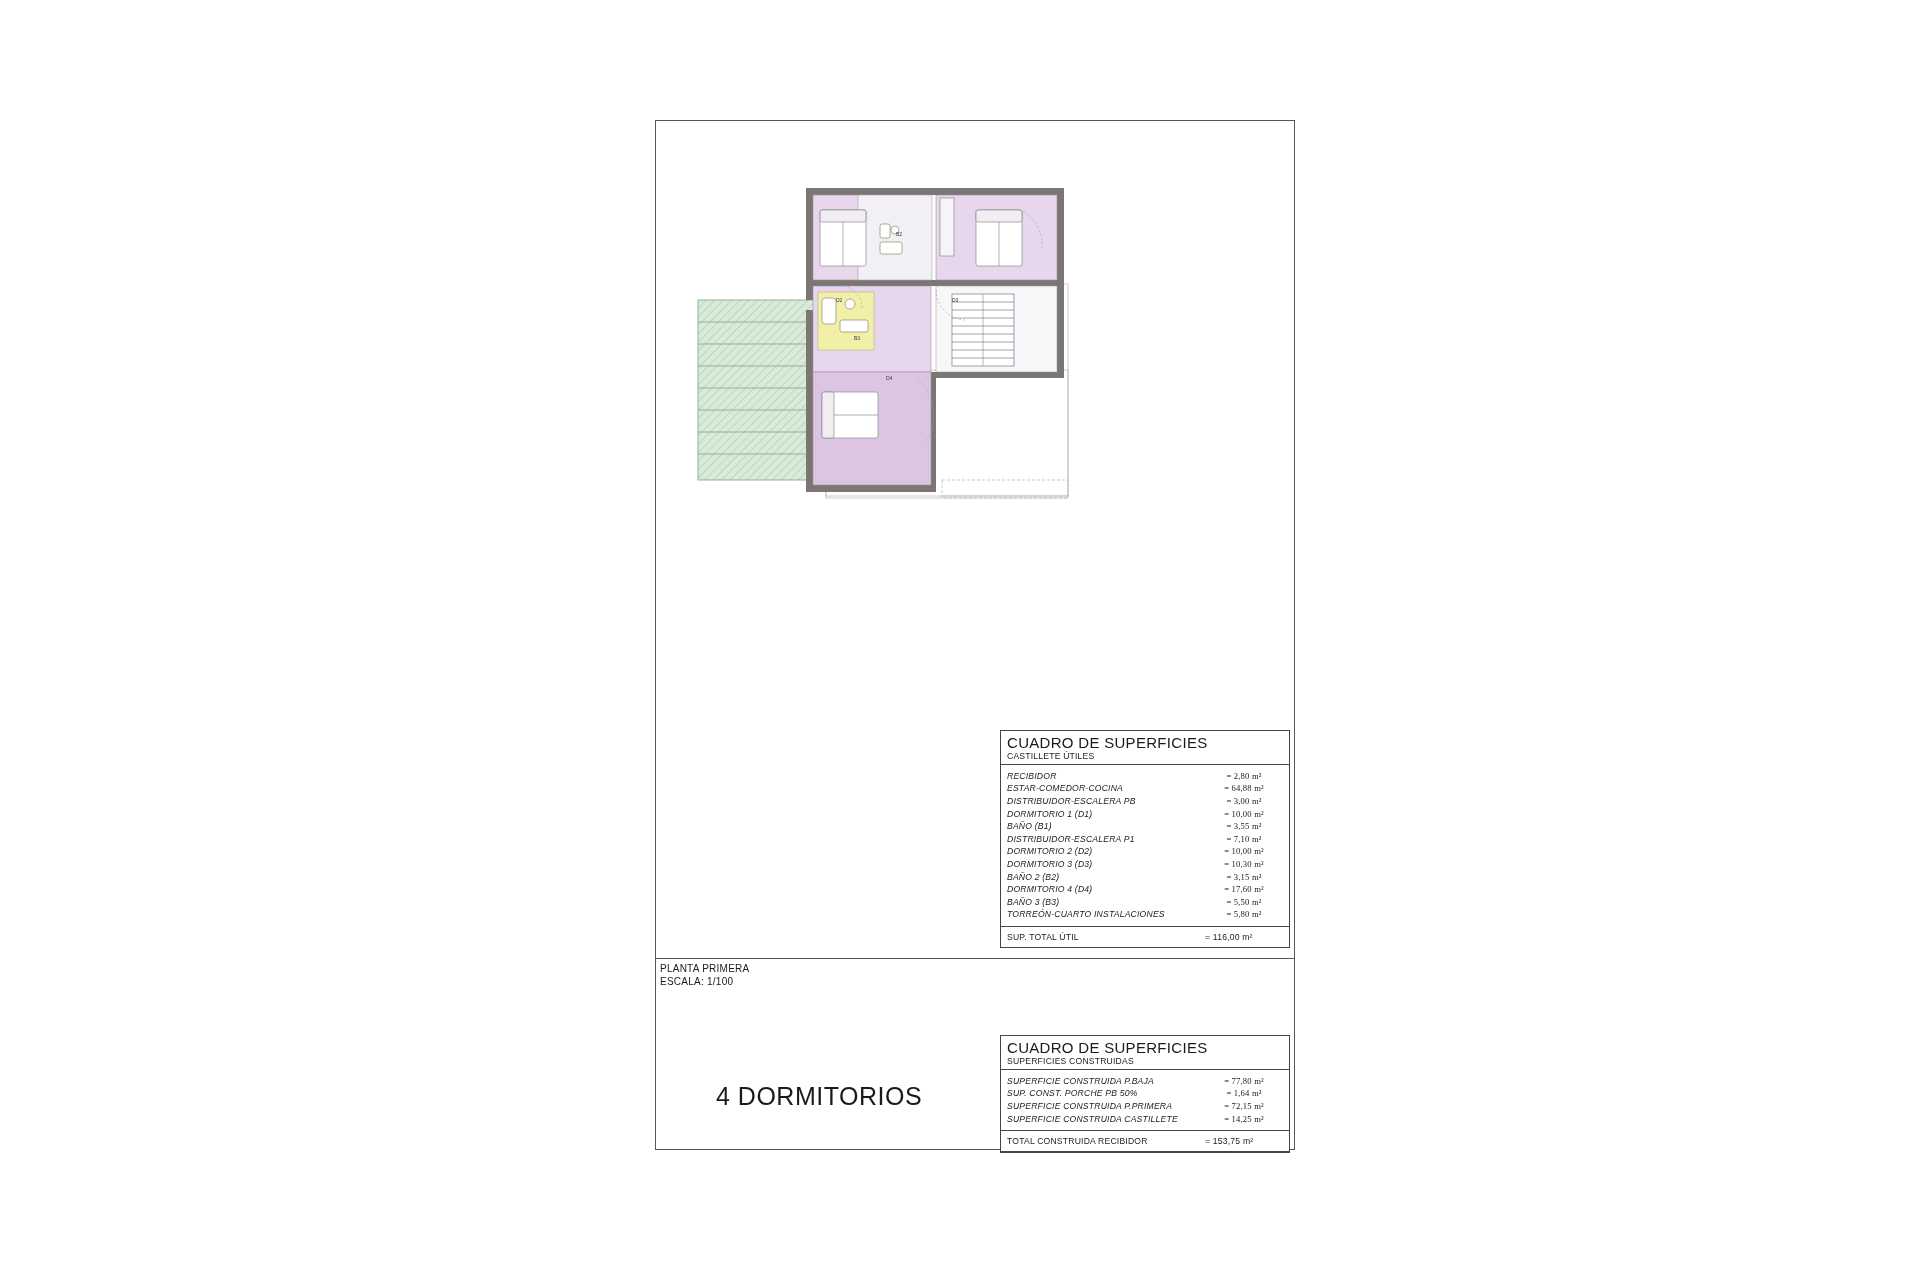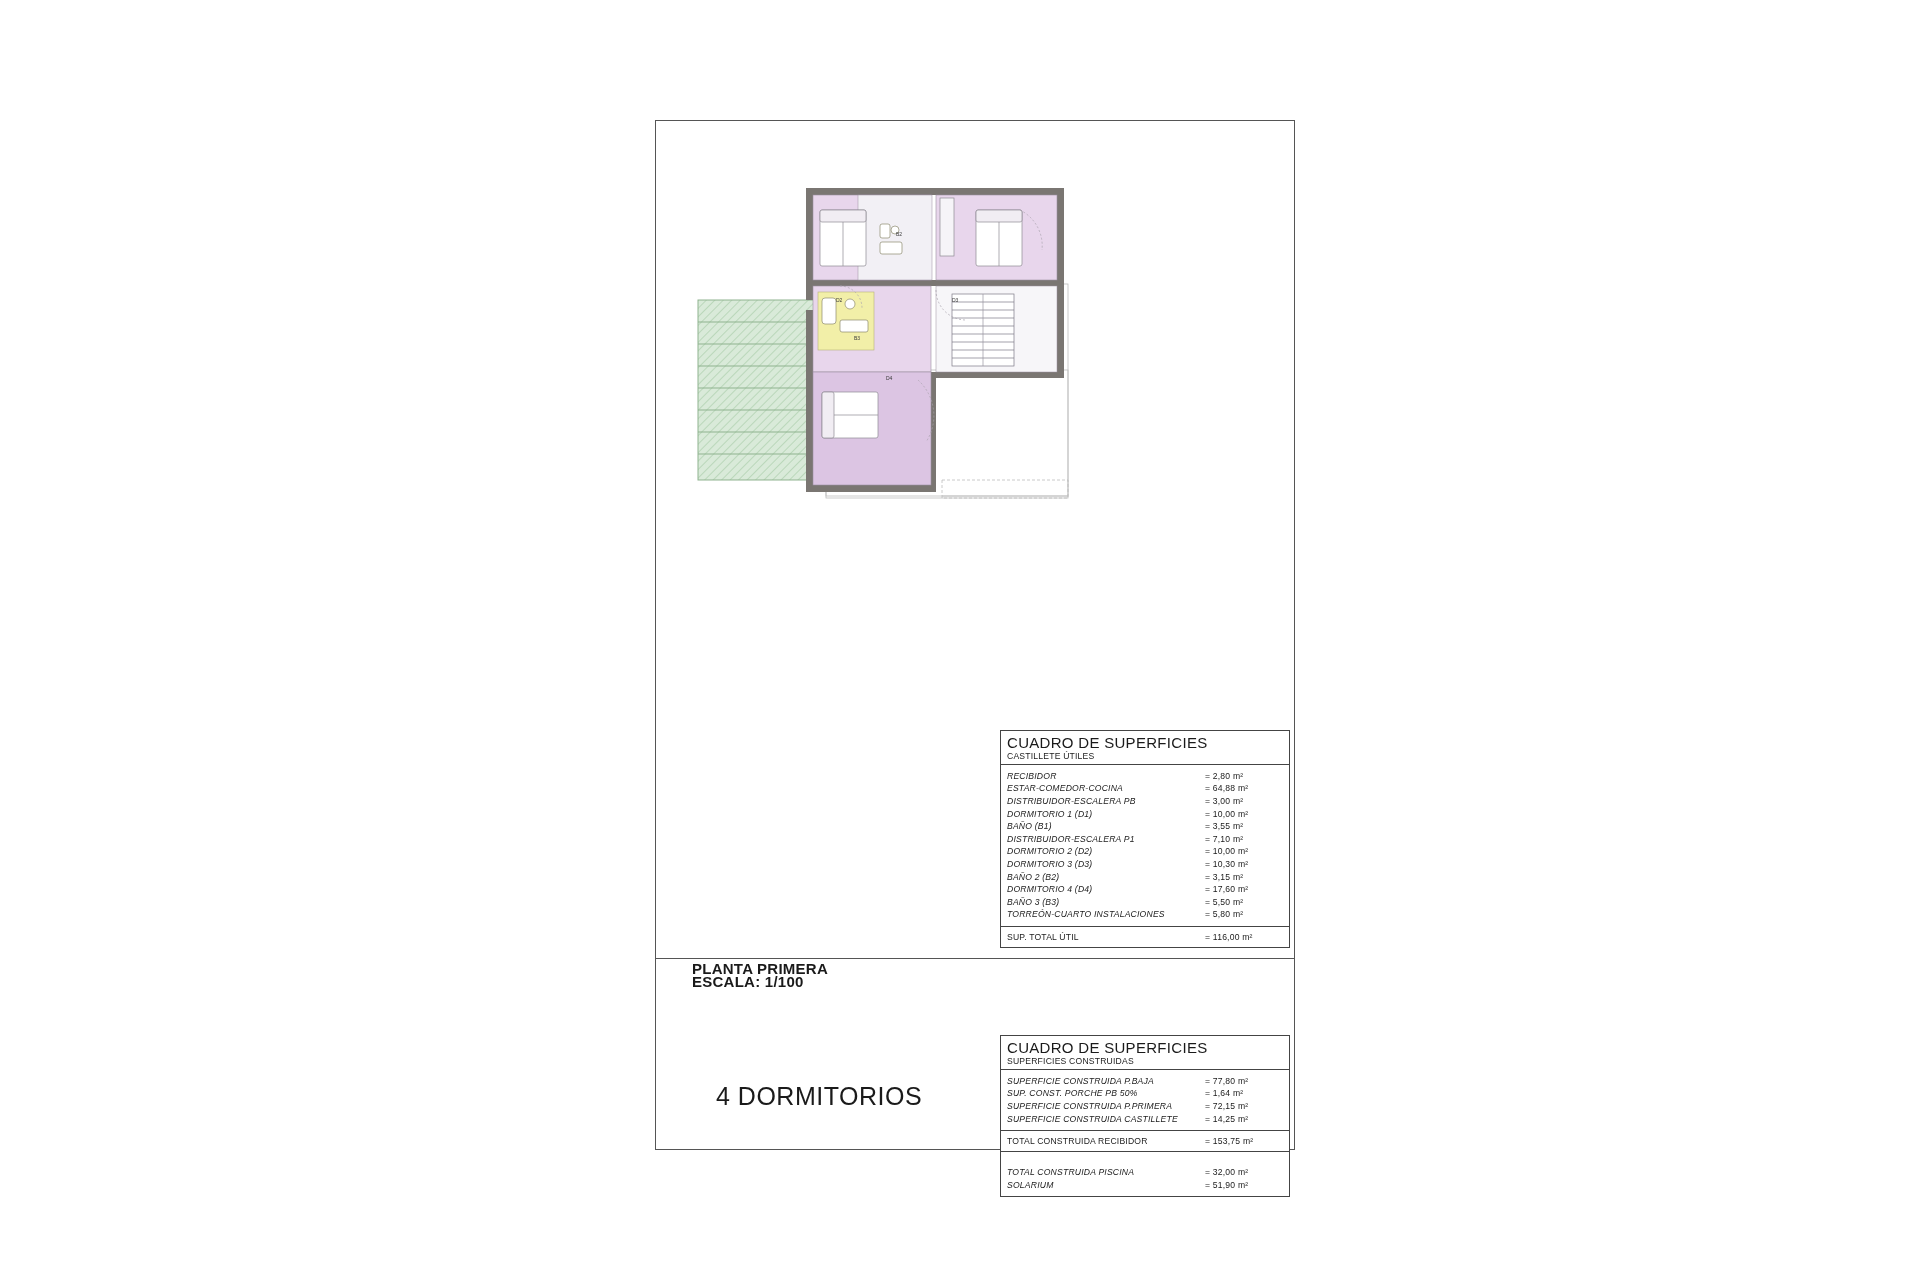--- a/index.html
+++ b/index.html
@@ -51,42 +51,41 @@
   }
   .rule{height:1px;background:#444;margin:0;}
   .rows{padding:5px 6px 5px 6px;}
   .row{
     display:flex;
     justify-content:space-between;
     line-height:12.6px;
     white-space:nowrap;
   }
   .row .lbl{flex:0 0 auto;font-style:italic;}
-  .row .val{flex:0 0 auto;min-width:78px;text-align:left;padding-left:10px;}
+  .row .val{flex:0 0 auto;min-width:78px;text-align:center;padding-left:10px;font-family:Liberation Serif, serif;}
   .totalrow{
     display:flex;justify-content:space-between;
     padding:4px 6px 4px 6px;line-height:12px;
   }
   .totalrow .val{min-width:78px;padding-left:10px;}
 
   #table-utiles{left:1000px; top:730px; width:290px;}
   #table-construidas{left:1000px; top:1035px; width:290px;}
 
   .divider-line{
     position:absolute;
     left:655px; top:958px; width:640px; height:1px;
     background:#555;
   }
   .planta-label{
     position:absolute;
-    left:692px; top:962px;
-    font-size:15px;
+    left:660px; top:962px;
+    font-size:10px;
     line-height:13px;
     letter-spacing:.25px;
-    font-weight:bold;
   }
   .bigtitle{
     position:absolute;
     left:716px; top:1082px;
     width:280px;
     text-align:left;
     font-size:25px;
     letter-spacing:.5px;
   }
 </style>
@@ -317,23 +316,13 @@
         <span class="lbl">SUPERFICIE CONSTRUIDA CASTILLETE</span>
         <span class="val">= 14,25 m²</span>
       </div>
   </div>
   <div class="rule"></div>
   <div class="totalrow">
     <span class="lbl">TOTAL CONSTRUIDA RECIBIDOR</span>
     <span class="val">= 153,75 m²</span>
   </div>
   <div class="rule"></div>
-  <div class="rows" style="padding-top:14px;">
-    <div class="row">
-        <span class="lbl">TOTAL CONSTRUIDA PISCINA</span>
-        <span class="val">= 32,00 m²</span>
-      </div>
-    <div class="row">
-        <span class="lbl">SOLARIUM</span>
-        <span class="val">= 51,90 m²</span>
-      </div>
-  </div>
 </div>
 
 </body></html>

